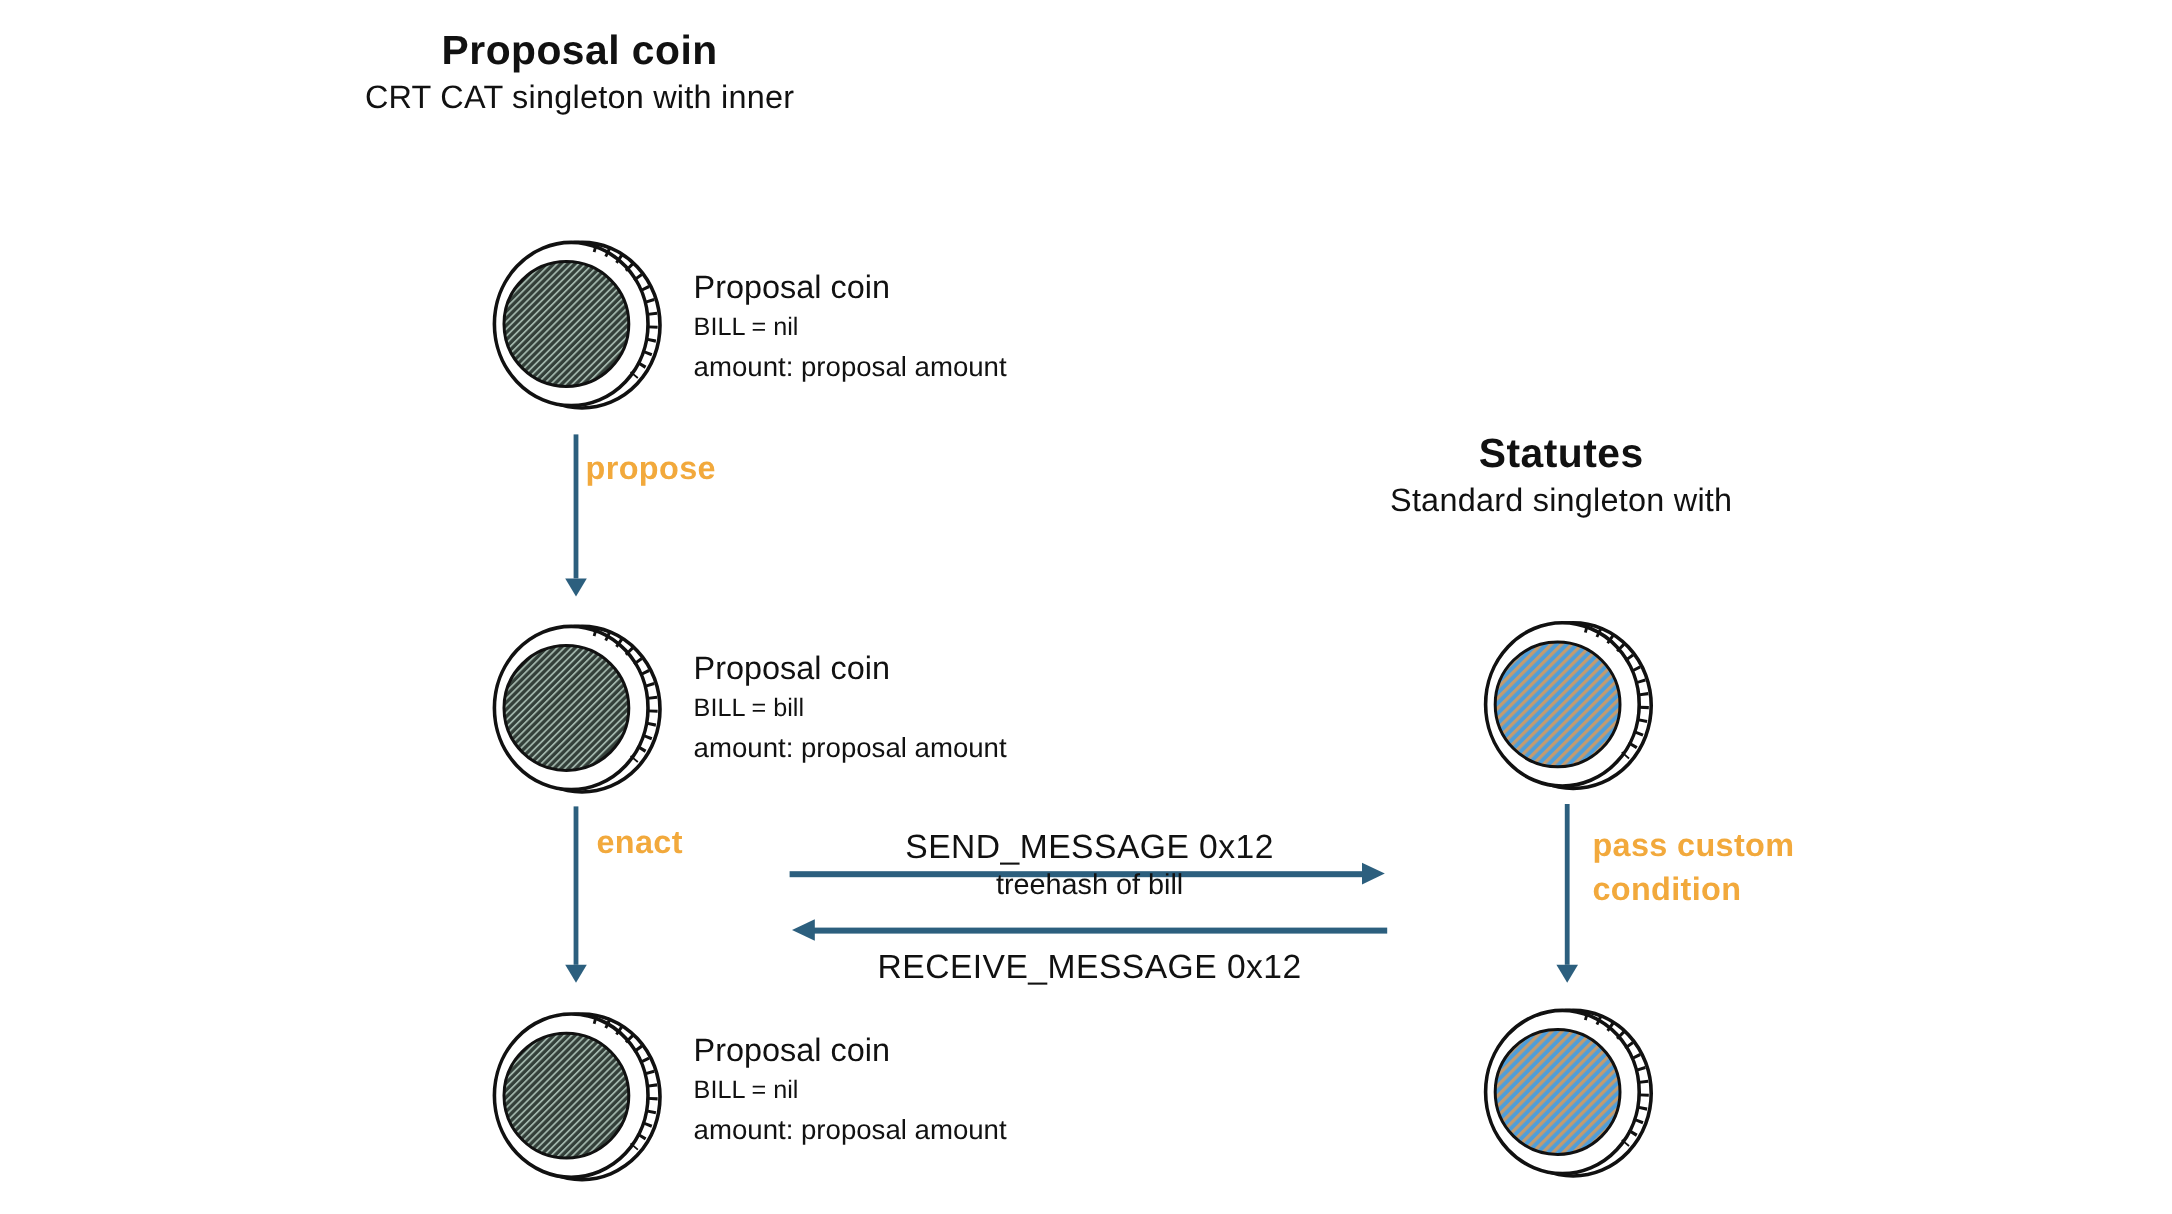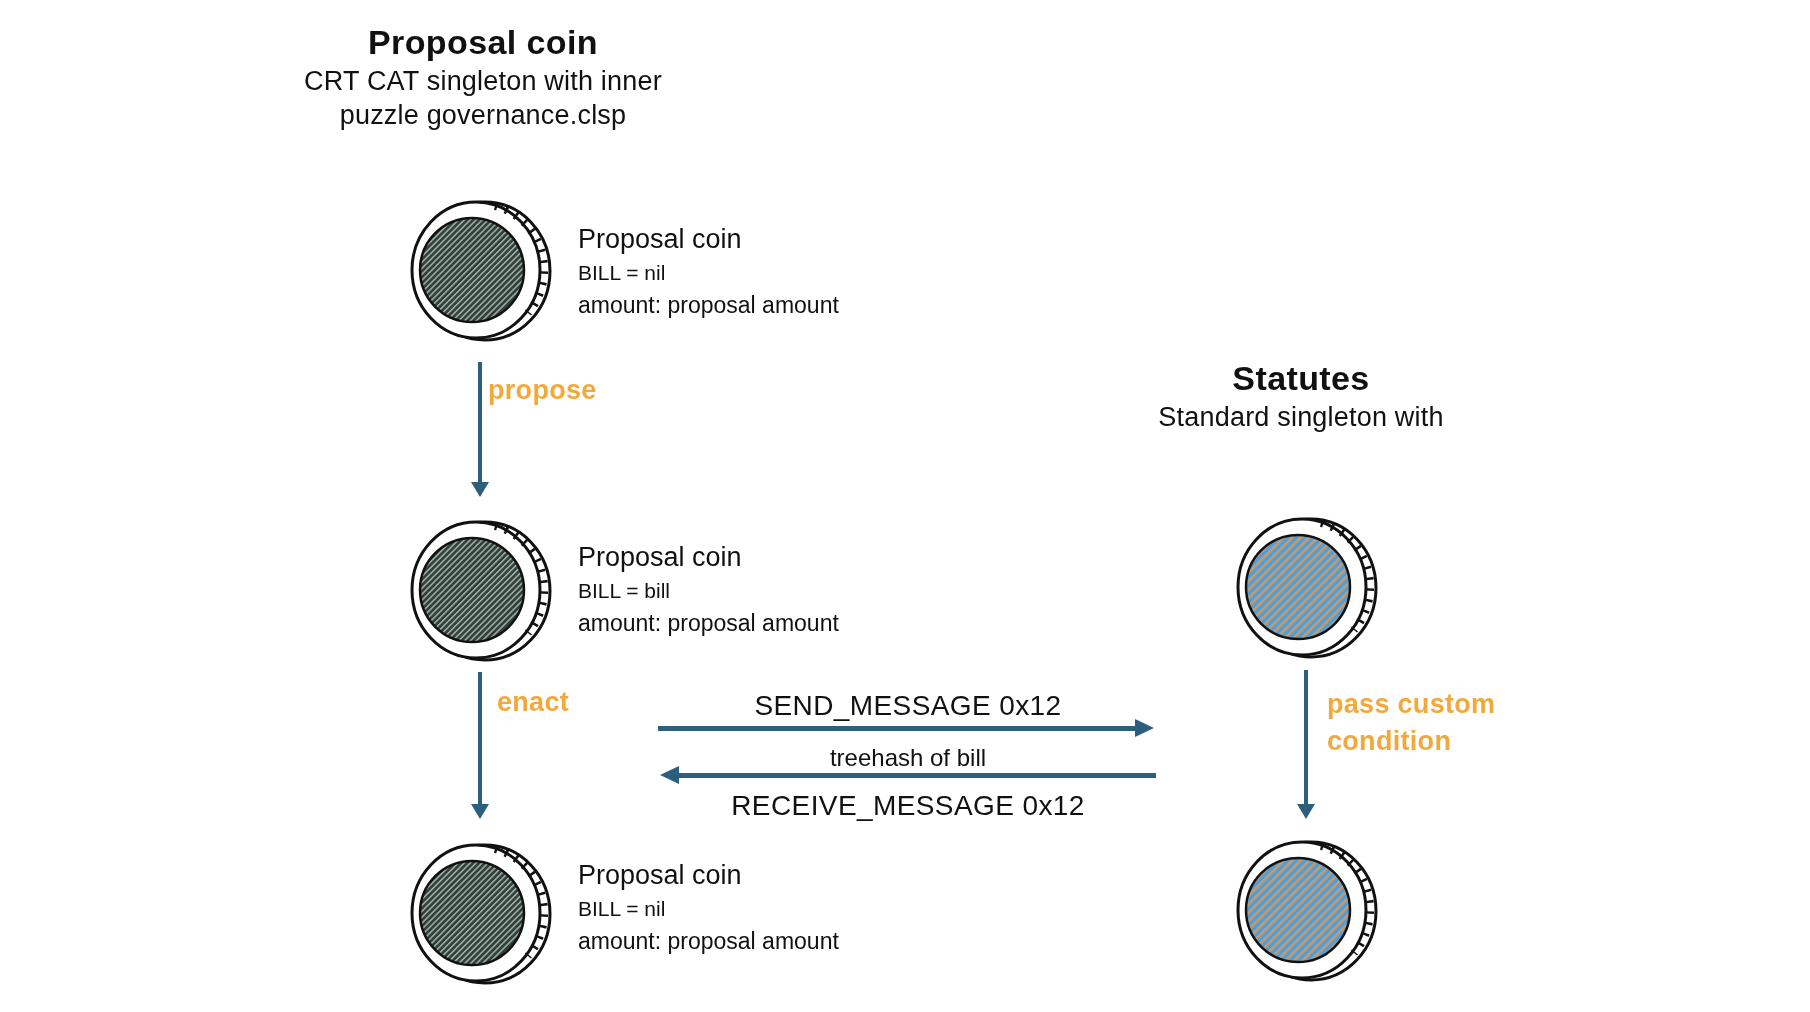--- a/index.html
+++ b/index.html
@@ -100,21 +100,20 @@
         <ellipse cx="71" cy="75" rx="64" ry="68" fill="#ffffff" stroke="#111111" stroke-width="3"></ellipse>
         <path d="M 90 11 A 66 66 0 0 1 123 118" fill="none" stroke="#111111" stroke-width="8" stroke-dasharray="2.5 8.5"></path>
         <circle cx="67" cy="75" r="52" fill="url(#hatch-blue)" stroke="#111111" stroke-width="2.5"></circle>
       </symbol>
     </defs>
   </svg>
 
   <div class="abs col-header" style="left:183px; top:20px; width:600px;">
     <div class="col-title">Proposal coin</div>
     <div class="col-sub">CRT CAT singleton with inner</div>
-    <div class="col-sub">puzzle governance.clsp</div>
   </div>
 
   <div class="abs col-header" style="left:1001px; top:356px; width:600px;">
     <div class="col-title">Statutes</div>
     <div class="col-sub">Standard singleton with</div>
   </div>
 
   <svg class="abs coin" style="left:405px; top:195px;">
     <use href="#coin-green"></use>
   </svg>
@@ -157,17 +156,17 @@
     <div>pass custom</div>
     <div>condition</div>
   </div>
 
   <svg class="abs coin" style="left:1231px; top:835px;">
     <use href="#coin-blue"></use>
   </svg>
 
   <div class="abs msg msg-big" style="left:658px; top:690px;">SEND_MESSAGE 0x12</div>
   <div class="abs harrow to-right" style="left:658px; top:726px; width:478px;"></div>
-  <div class="abs msg msg-small" style="left:658px; top:744px;">treehash of bill</div>
+  <div class="abs msg msg-small" style="left:658px; top:724px;">treehash of bill</div>
   <div class="abs harrow to-left" style="left:678px; top:773px; width:478px;"></div>
   <div class="abs msg msg-big" style="left:658px; top:790px;">RECEIVE_MESSAGE 0x12</div>
 
 </div>
 
 </body></html>

